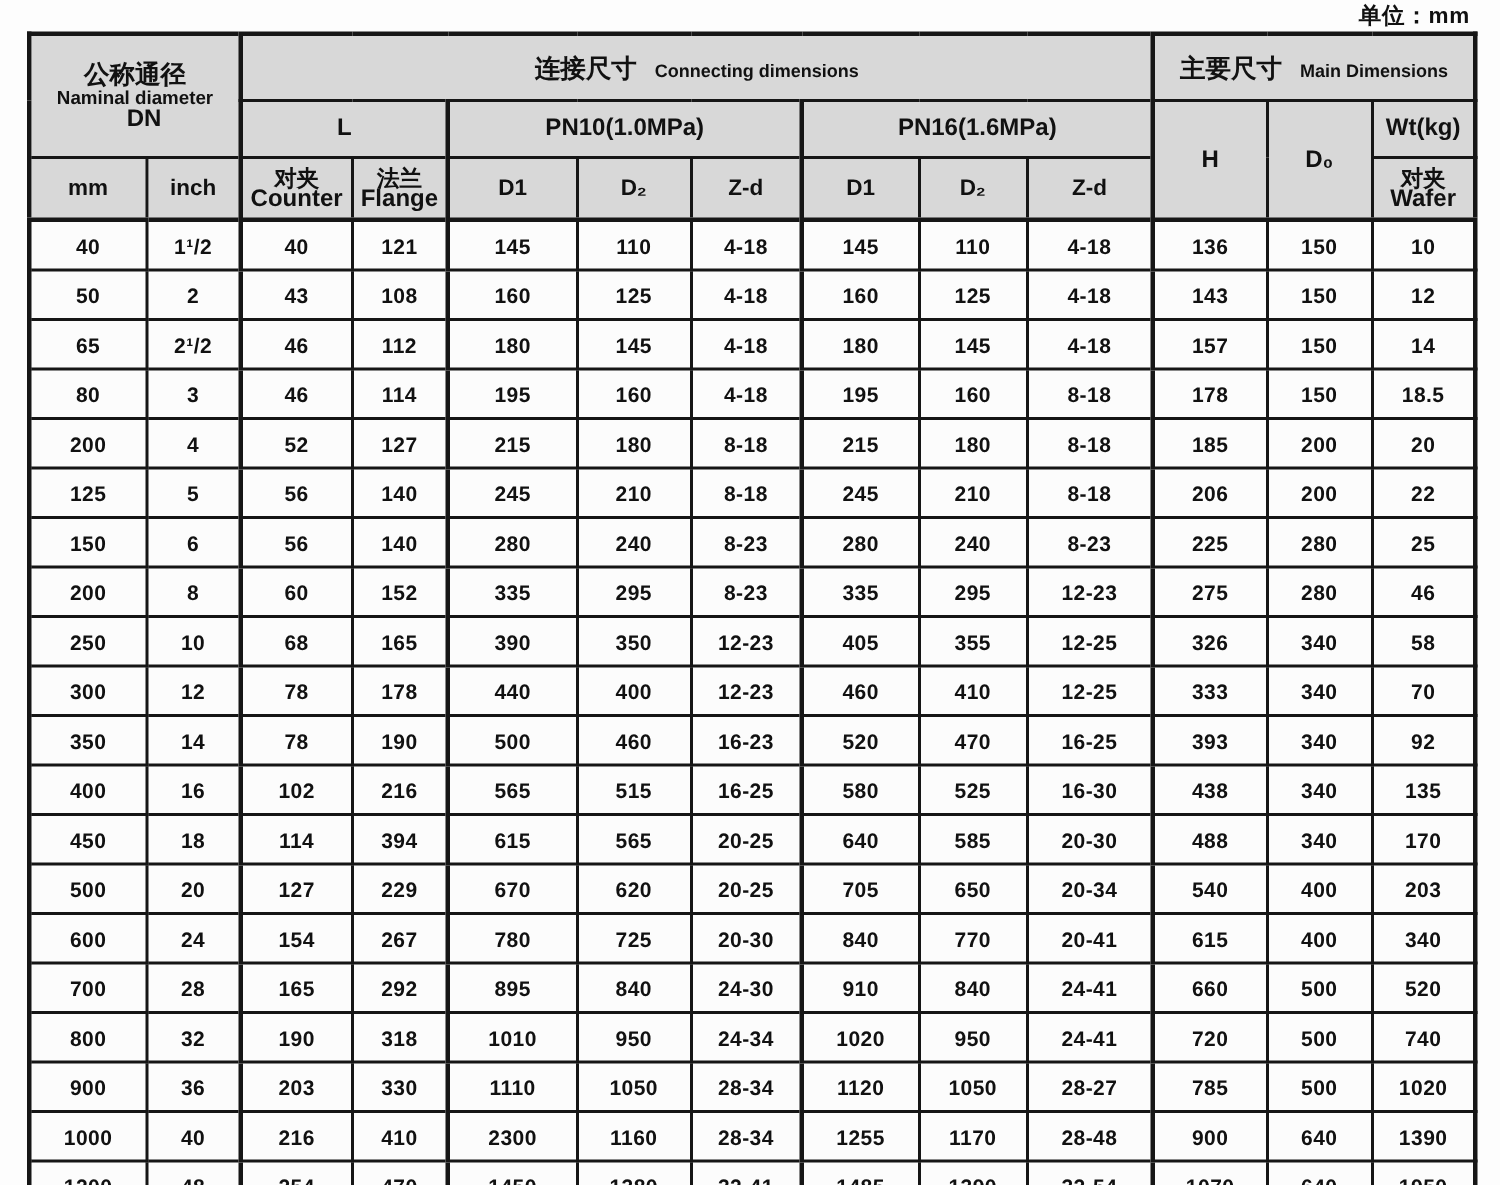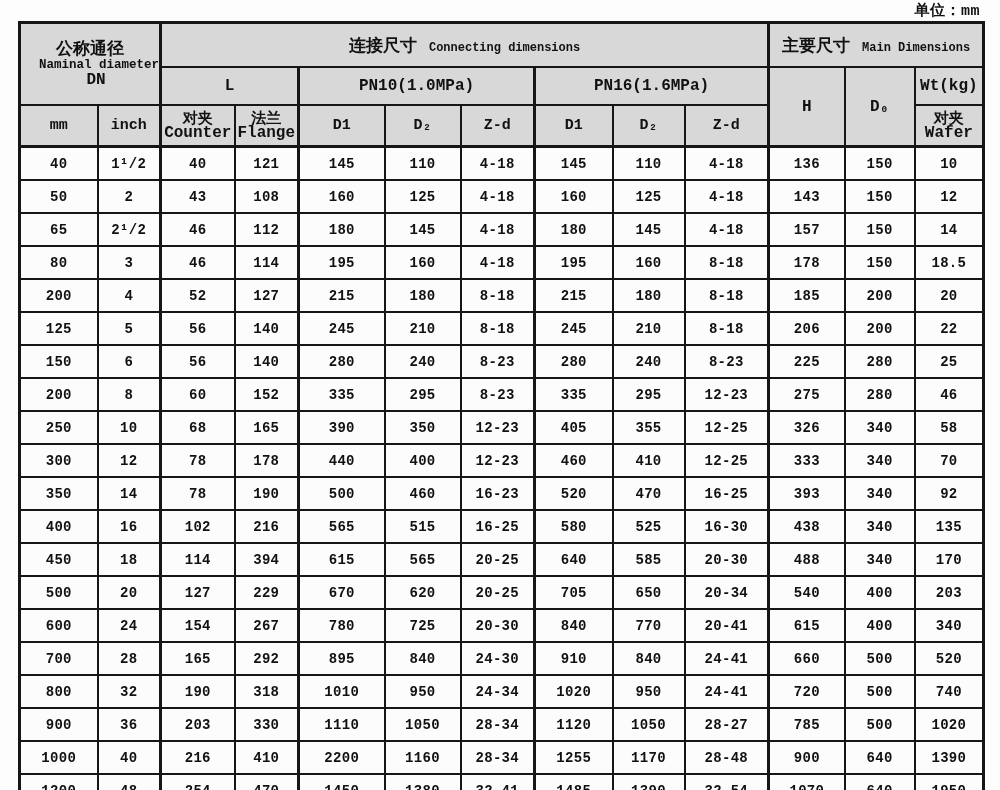--- a/index.html
+++ b/index.html
@@ -7,21 +7,20 @@
     padding: 0;
     background: var(--page-bg, #fdfdfd);
     font-family: "Liberation Sans", "DejaVu Sans", sans-serif;
     color: #111;
   }
   .page {
     position: relative;
     width: 1000px;
     height: 790px;
     overflow: hidden;
-    font-family: Liberation Mono, monospace;
   }
   .unit-label {
     position: absolute;
     top: 1px;
     right: 20px;
     font-size: 15px;
     font-weight: 700;
     letter-spacing: 0.5px;
   }
   table.dim-table {
@@ -57,21 +56,21 @@
     font-size: 14px;
     font-weight: 700;
     background: #fcfcfc;
     letter-spacing: 0.3px;
   }
   .zh  { font-size: 17px; font-weight: 700; }
   .en  { font-size: 12px; font-weight: 700; }
   .zh2 { display: block; font-size: 15px; font-weight: 700; line-height: 15px; }
   .en2 { display: block; font-size: 16px; font-weight: 700; line-height: 12px; }
   .dn-cell .zh   { display: block; line-height: 18px; }
-  .dn-cell .en   { display: block; font-size: 12.5px; line-height: 13px; text-align: right; }
+  .dn-cell .en   { display: block; font-size: 12.5px; line-height: 13px; }
   .dn-cell .code { display: block; font-size: 16px; font-weight: 700; line-height: 16px; padding-left: 12px; }
   .inline-pair .en { margin-left: 12px; }
 </style>
 </head>
 <body>
 
 <div class="page">
 
   <div class="unit-label">单位：mm</div>
 
@@ -409,21 +408,21 @@
           <td class="grp">28-27</td>
           <td>785</td>
           <td>500</td>
           <td>1020</td>
         </tr>
         <tr>
           <td>1000</td>
           <td class="grp">40</td>
           <td>216</td>
           <td class="grp">410</td>
-          <td>2200</td>
+          <td>2300</td>
           <td>1160</td>
           <td class="grp">28-34</td>
           <td>1255</td>
           <td>1170</td>
           <td class="grp">28-48</td>
           <td>900</td>
           <td>640</td>
           <td>1390</td>
         </tr>
         <tr>

